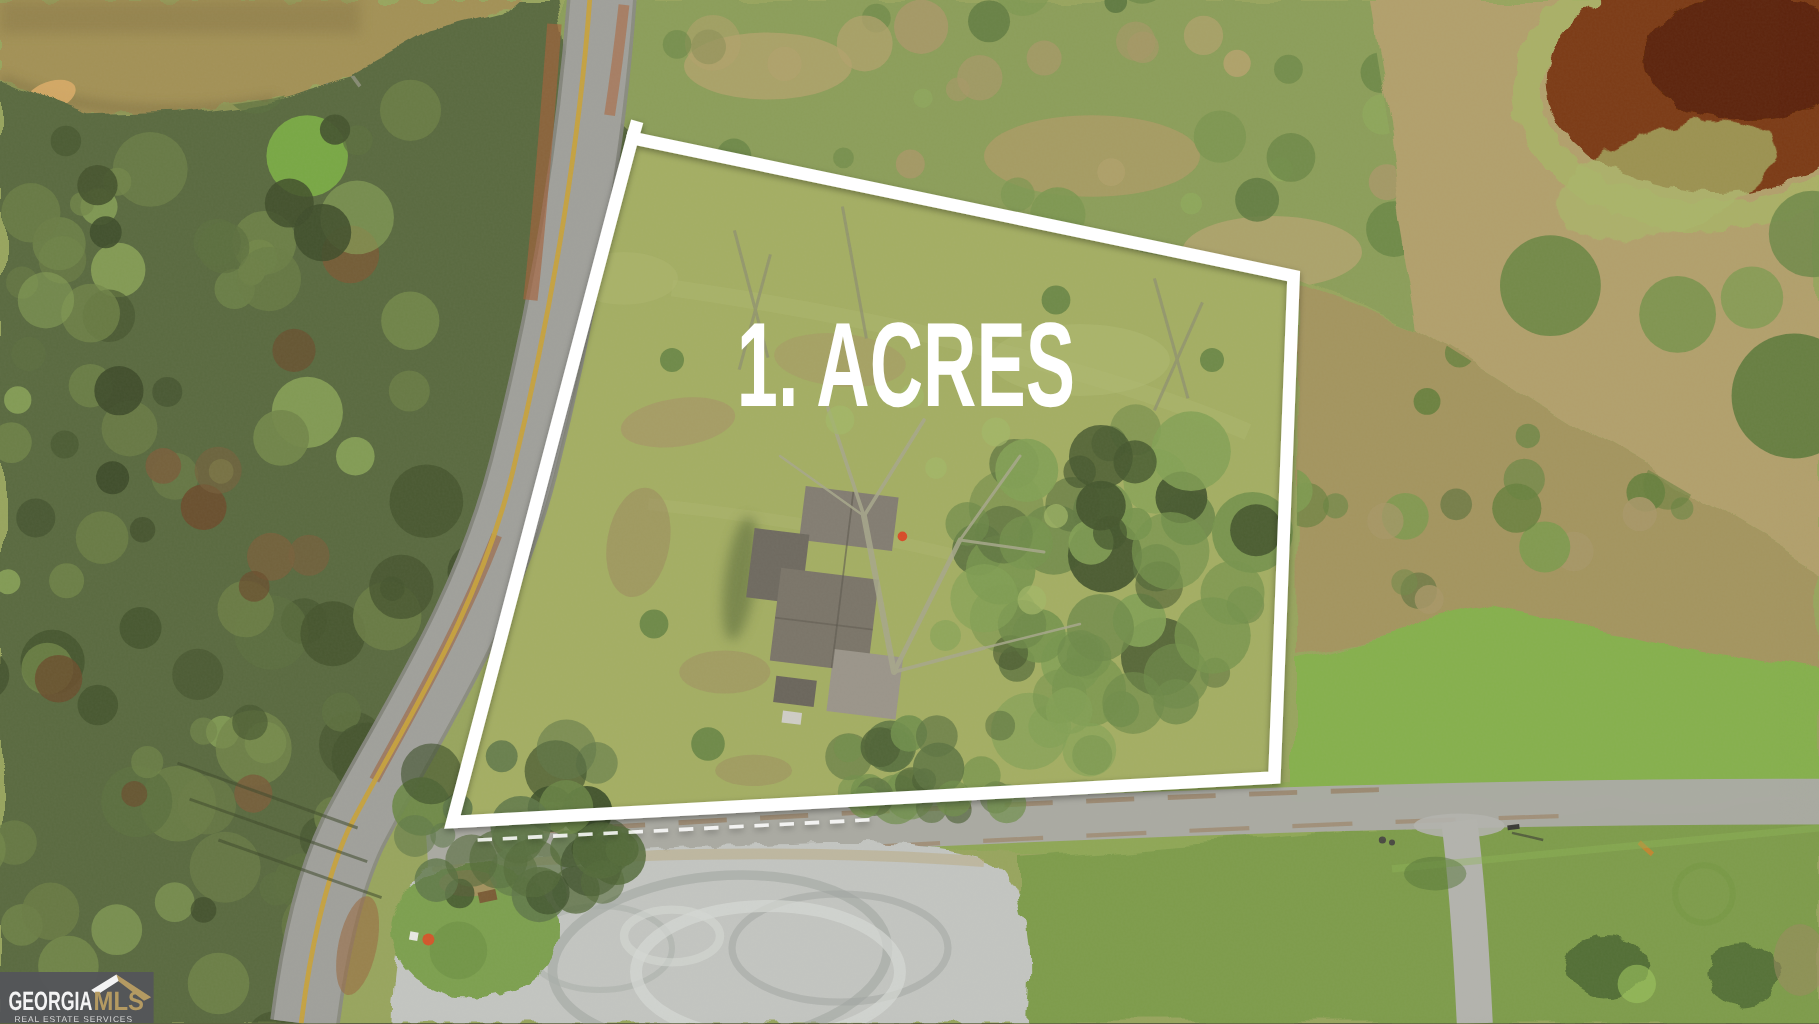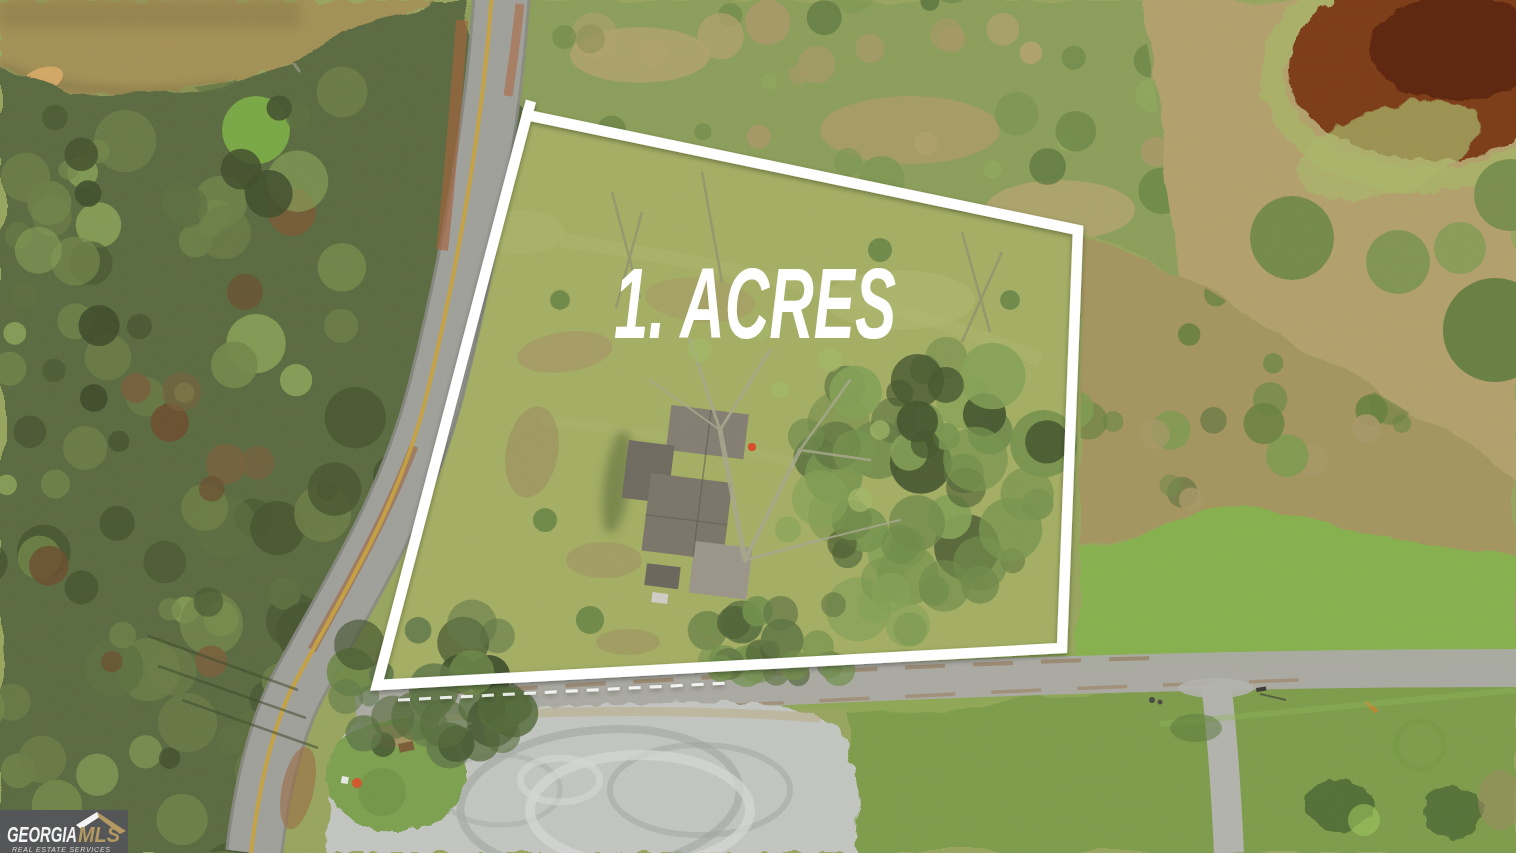--- a/index.html
+++ b/index.html
@@ -1,17 +1,17 @@
 <!DOCTYPE html>
 <html><head>
 <meta charset="utf-8">
 <style>
   html,body{margin:0;padding:0;background:#222;}
   .stage{position:relative;width:1516px;height:853px;overflow:hidden;background:#98a55e;
-         font-family:"Liberation Sans",sans-serif;font-style:italic;}
+         font-family:"Liberation Sans",sans-serif;}
   .stage svg{display:block;width:100%;height:100%;}
   text{font-family:"Liberation Sans",sans-serif;}
 </style>
 </head>
 <body>
 
 <div class="stage">
 <svg viewBox="0 0 1516 853" preserveAspectRatio="none">
   <defs>
     <filter id="rough" x="-15%" y="-15%" width="130%" height="130%">

